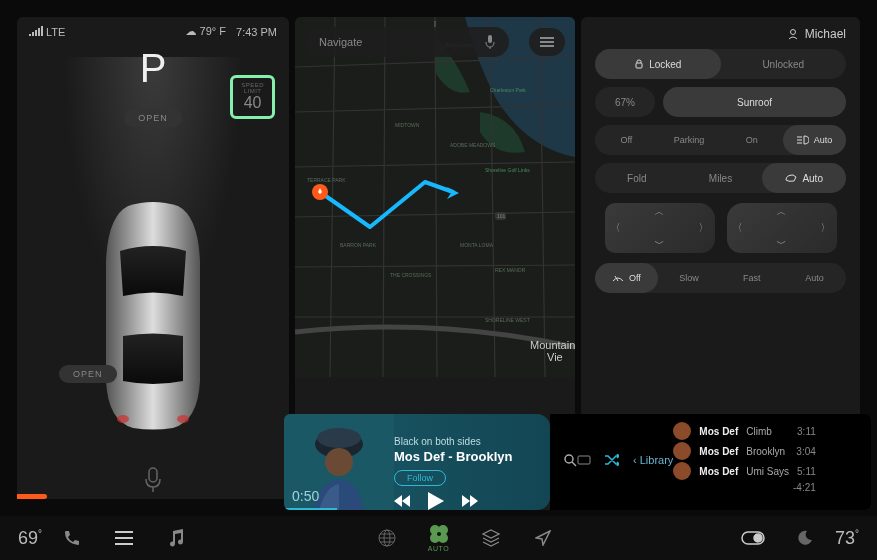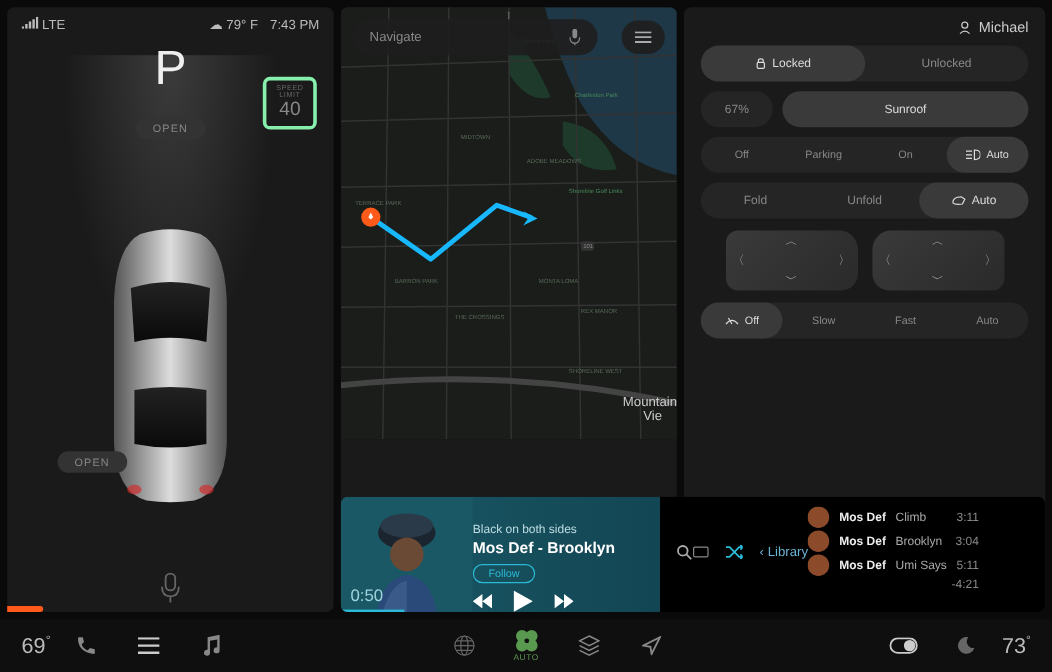--- a/index.html
+++ b/index.html
@@ -1,18 +1,18 @@
 <!DOCTYPE html>
 <html><head>
 <meta charset="utf-8">
 <style>
 * { margin: 0; padding: 0; box-sizing: border-box; font-family: -apple-system, BlinkMacSystemFont, "Segoe UI", sans-serif; }
 body { background: #0a0a0a; width: 877px; height: 560px; overflow: hidden; color: #888; font-size: 11px; }
 .app { display: flex; flex-direction: column; height: 100%; }
-.main { display: flex; gap: 6px; padding: 6px; flex: 1; }
+.main { display: flex; gap: 6px; padding: 17px; flex: 1; }
 .panel { background: #1a1a1a; border-radius: 6px; }
 .col-left { width: 272px; display: flex; flex-direction: column; position: relative; }
 .col-mid { width: 280px; display: flex; flex-direction: column; gap: 6px; }
 .col-right { flex: 1; display: flex; flex-direction: column; gap: 6px; }
 
 
 .status-bar { display: flex; align-items: center; justify-content: space-between; padding: 8px 12px; font-size: 11px; color: #bbb; }
 .status-right { display: flex; gap: 10px; align-items: center; }
 .gear { text-align: center; font-size: 40px; font-weight: 300; color: #eee; margin-top: 0; }
 .car-area { flex: 1; position: relative; display: flex; justify-content: center; align-items: center; }
@@ -54,21 +54,21 @@
 .mirror .chev { position: absolute; font-size: 10px; color: #aaa; }
 .mirror .up { top: 2px; left: 50%; transform: translateX(-50%); }
 .mirror .down { bottom: 2px; left: 50%; transform: translateX(-50%); }
 .mirror .left { left: 6px; top: 50%; transform: translateY(-50%); }
 .mirror .right { right: 6px; top: 50%; transform: translateY(-50%); }
 .mirror.m-left { border-radius: 10px 16px 14px 10px; }
 .mirror.m-right { border-radius: 16px 10px 10px 14px; }
 
 
 .media-panel { height: 96px; display: flex; position: relative; overflow: hidden; }
-.media-left { width: 266px; background: linear-gradient(to right, #1a5866, #134654); display: flex; align-items: flex-end; position: relative; }
+.media-left { width: 266px; background: linear-gradient(to right, #1a5866, #134654); display: flex; align-items: flex-end; position: relative; border-radius: 13px; }
 .album-art { width: 110px; height: 96px; position: relative; }
 .track-info { flex: 1; padding: 10px 8px 0 0; color: #dff1f4; }
 .track-album { font-size: 10px; color: #bddde3; }
 .track-title { font-size: 13px; font-weight: 600; color: #fff; margin: 2px 0 6px; }
 .follow-btn { border: 1px solid #2bbad6; color: #2bbad6; border-radius: 12px; padding: 2px 12px; font-size: 9px; display: inline-block; cursor: pointer; }
 .playback { display: flex; gap: 18px; align-items: center; margin-top: 6px; color: #fff; }
 .elapsed { position: absolute; bottom: 6px; left: 8px; font-size: 14px; color: #9fd3db; }
 .progress { position: absolute; bottom: 0; left: 0; height: 2px; width: 20%; background: #2bbad6; }
 .media-right { flex: 1; background: #000000; padding: 8px 14px; display: flex; }
 .media-tools { display: flex; justify-content: space-between; align-items: center; margin-bottom: 4px; }
@@ -237,21 +237,21 @@
           <div>On</div>
           <div class="active">
             <svg width="12" height="10" viewBox="0 0 12 10" fill="none" stroke="#ddd">
                 <path d="M7 1 Q12 1 12 5 Q12 9 7 9 Z M0 2h5 M0 5h5 M0 8h5"></path>
               </svg>
             <span>Auto</span>
           </div>
         </div>
         <div class="seg">
           <div>Fold</div>
-          <div>Unfold</div>
+          <div>Miles</div>
           <div class="active">
             <svg width="12" height="8" viewBox="0 0 12 8" fill="none" stroke="#ddd">
                 <path d="M1 6 Q1 1 8 1 L11 3 L9 7 Q3 8 1 6"></path>
               </svg>
             <span>Auto</span>
           </div>
         </div>
         <div class="mirrors-row">
           <div class="mirror m-left">
             <span class="chev up">︿</span>

